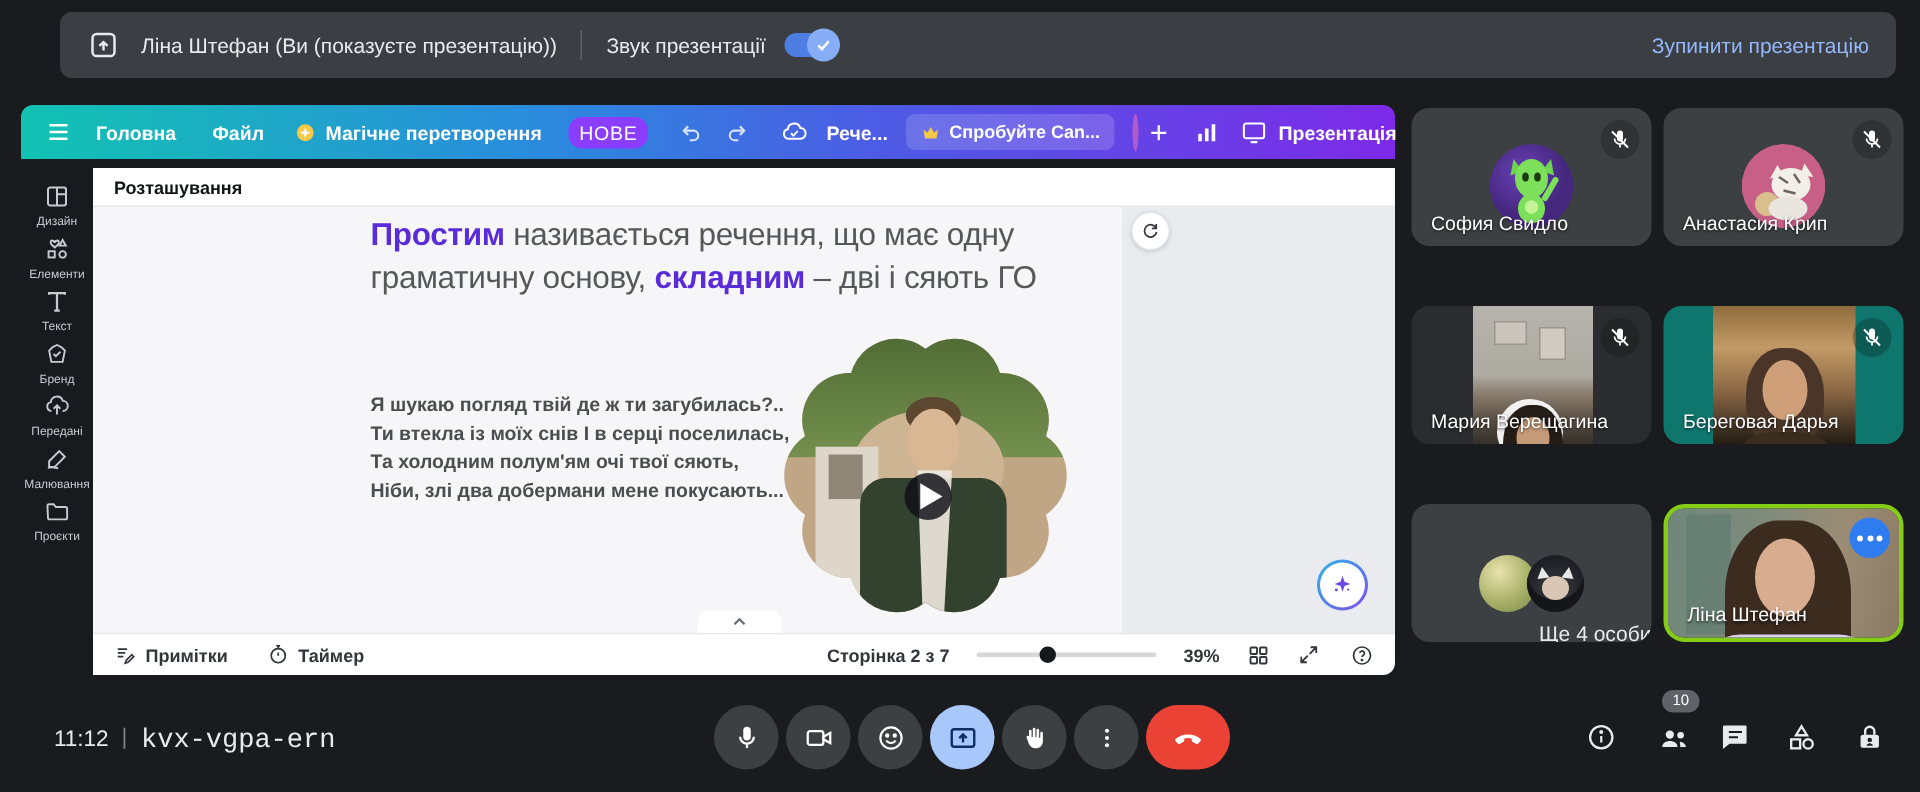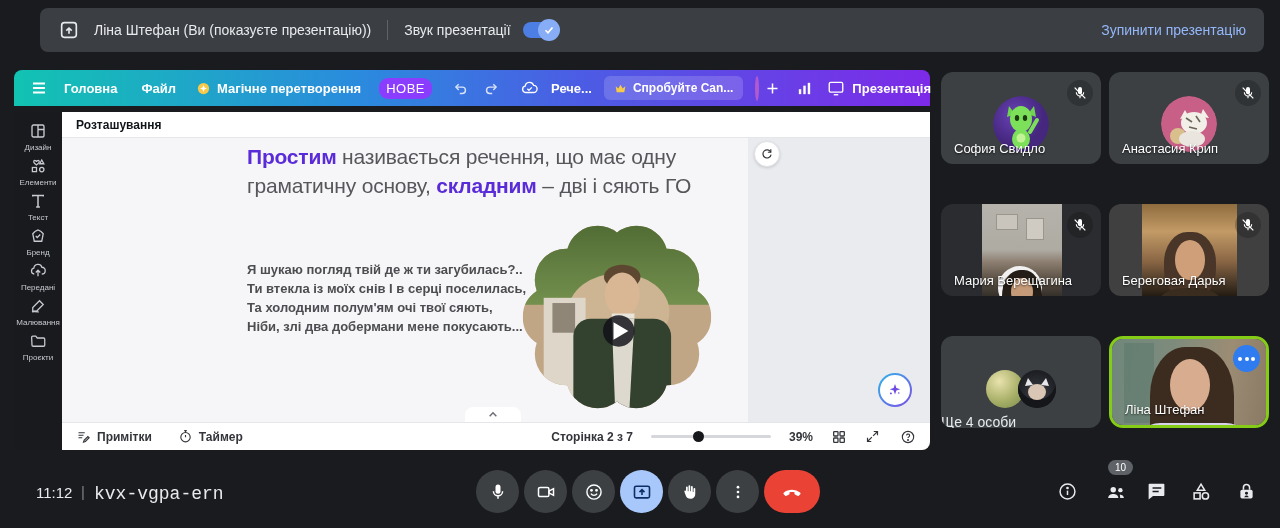--- a/index.html
+++ b/index.html
@@ -77,21 +77,21 @@
   .tile .nm { position:absolute; left:13px; bottom:8px; color:#fff; font-size:13px;
     text-shadow:0 1px 2px rgba(0,0,0,.7); white-space:nowrap; }
   .mic-off { position:absolute; right:8px; top:8px; width:26px; height:26px; border-radius:50%;
     background:rgba(10,10,12,.25); display:flex; align-items:center; justify-content:center; }
   .av { position:absolute; left:52px; top:24px; width:56px; height:56px; border-radius:50%; overflow:hidden; }
   .vstrip { position:absolute; top:0; bottom:0; }
   .self-tile { border:3px solid #84cc16; border-radius:14px; }
   .dots-btn { position:absolute; right:6px; top:6px; width:27px; height:27px; border-radius:50%;
     background:#2e7cf0; display:flex; align-items:center; justify-content:center; gap:2.5px; cursor:pointer; }
   .dots-btn i { width:4px; height:4px; border-radius:50%; background:#fff; }
-  .more-tile-label { position:absolute; width:100%; text-align:left; top:78px;
+  .more-tile-label { position:absolute; width:100%; text-align:right; top:78px;
     color:#e8eaed; font-size:14px; }
   .mini-av { position:absolute; width:38px; height:38px; border-radius:50%; top:34px; }
 
   
   .meetbar { position:absolute; left:0; bottom:0; width:1280px; height:68px; color:#e8eaed; }
   .mb-time { position:absolute; left:36px; top:24px; font-size:15px; }
   .mb-sep { position:absolute; left:81px; top:23px; color:#7d8085; font-size:15px; }
   .mb-code { position:absolute; left:94px; top:24px; font-size:18px;font-family:Liberation Mono, monospace; }
   .cbtn { position:absolute; top:10px; width:43px; height:43px; border-radius:50%;
     background:#3c4043; display:flex; align-items:center; justify-content:center; cursor:pointer; }
@@ -440,21 +440,21 @@
       <span class="mic-off">
         <svg width="16" height="16" viewBox="0 0 24 24">
             <path d="M12 14a3 3 0 0 0 3-3V6a3 3 0 0 0-6 0v5a3 3 0 0 0 3 3z" fill="#fff"></path>
             <path d="M6.5 11a5.5 5.5 0 0 0 11 0M12 16.5V20" stroke="#fff" stroke-width="1.7" fill="none"></path>
             <path d="M4 4l16 16" stroke="#fff" stroke-width="1.9"></path>
           </svg>
       </span>
       <span class="nm">Мария Верещагина</span>
     </div>
 
-    <div class="tile" style="left:1109px;top:204px;background:#404040;">
+    <div class="tile" style="left:1109px;top:204px;background:#0f766e;">
       <span class="vstrip" style="left:33px;width:95px;background:linear-gradient(180deg,#8f6c3e 0%,#c29a66 30%,#8a6644 62%,#4a3928 85%,#241c12 100%);">
         <span class="abs" style="left:22px;top:28px;width:52px;height:68px;background:#4a3628;border-radius:45%;"></span>
         <span class="abs" style="left:33px;top:36px;width:30px;height:40px;background:#cf9f79;border-radius:50%;"></span>
         <span class="abs" style="left:16px;top:84px;width:64px;height:40px;background:#3a2d20;border-radius:40% 40% 0 0;"></span>
       </span>
       <span class="mic-off">
         <svg width="16" height="16" viewBox="0 0 24 24">
             <path d="M12 14a3 3 0 0 0 3-3V6a3 3 0 0 0-6 0v5a3 3 0 0 0 3 3z" fill="#fff"></path>
             <path d="M6.5 11a5.5 5.5 0 0 0 11 0M12 16.5V20" stroke="#fff" stroke-width="1.7" fill="none"></path>
             <path d="M4 4l16 16" stroke="#fff" stroke-width="1.9"></path>

